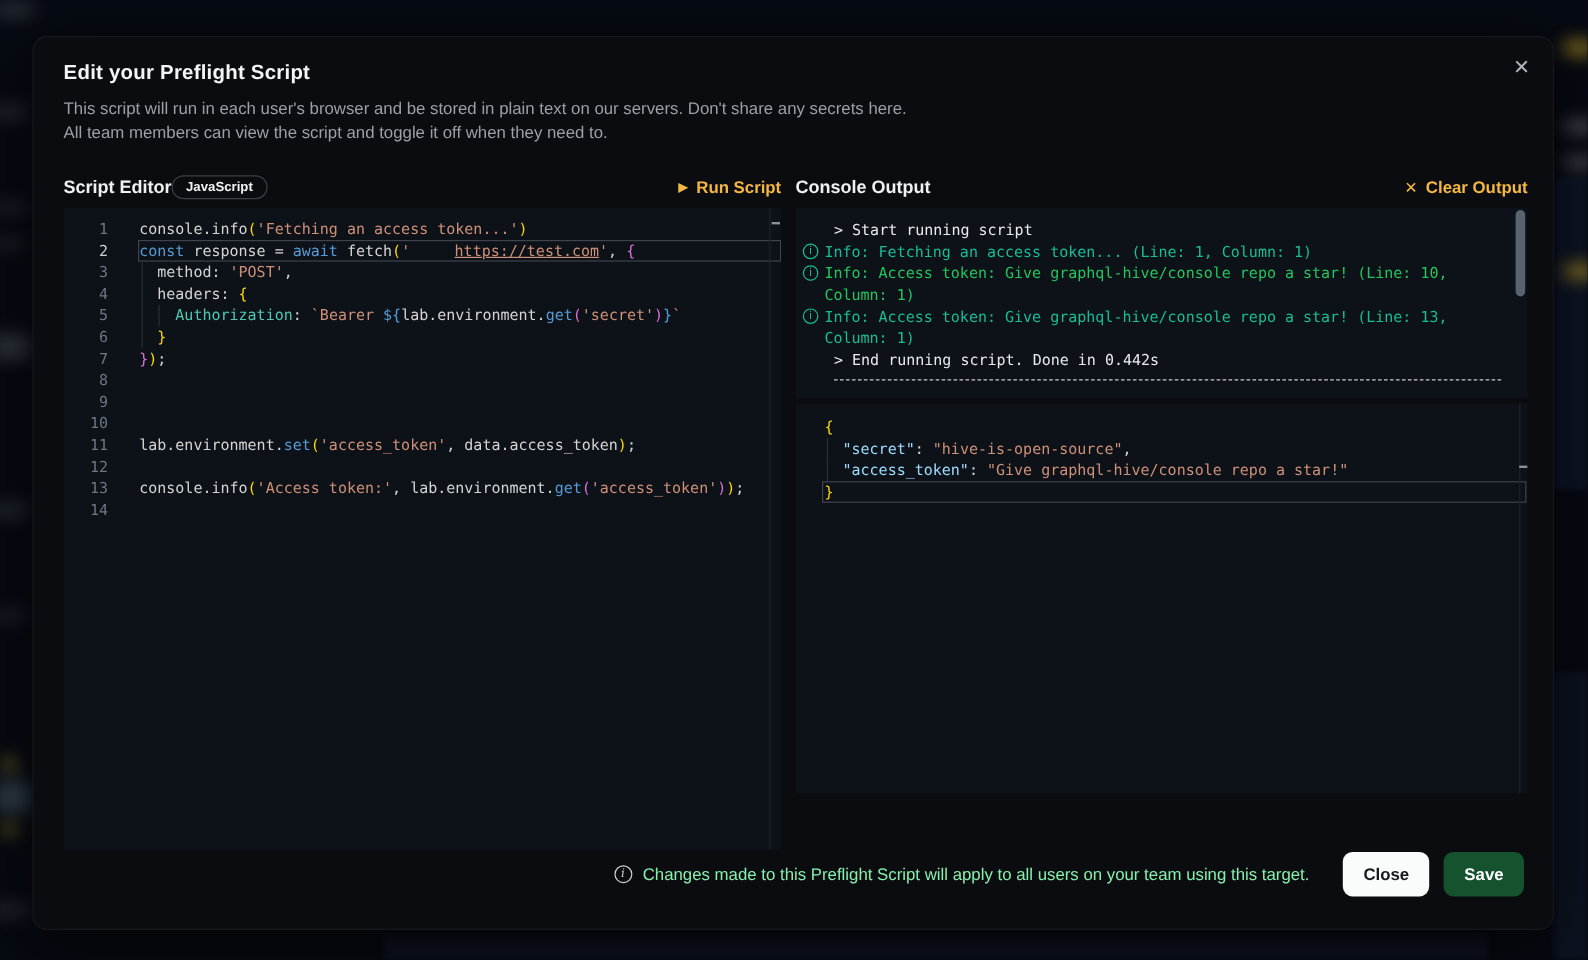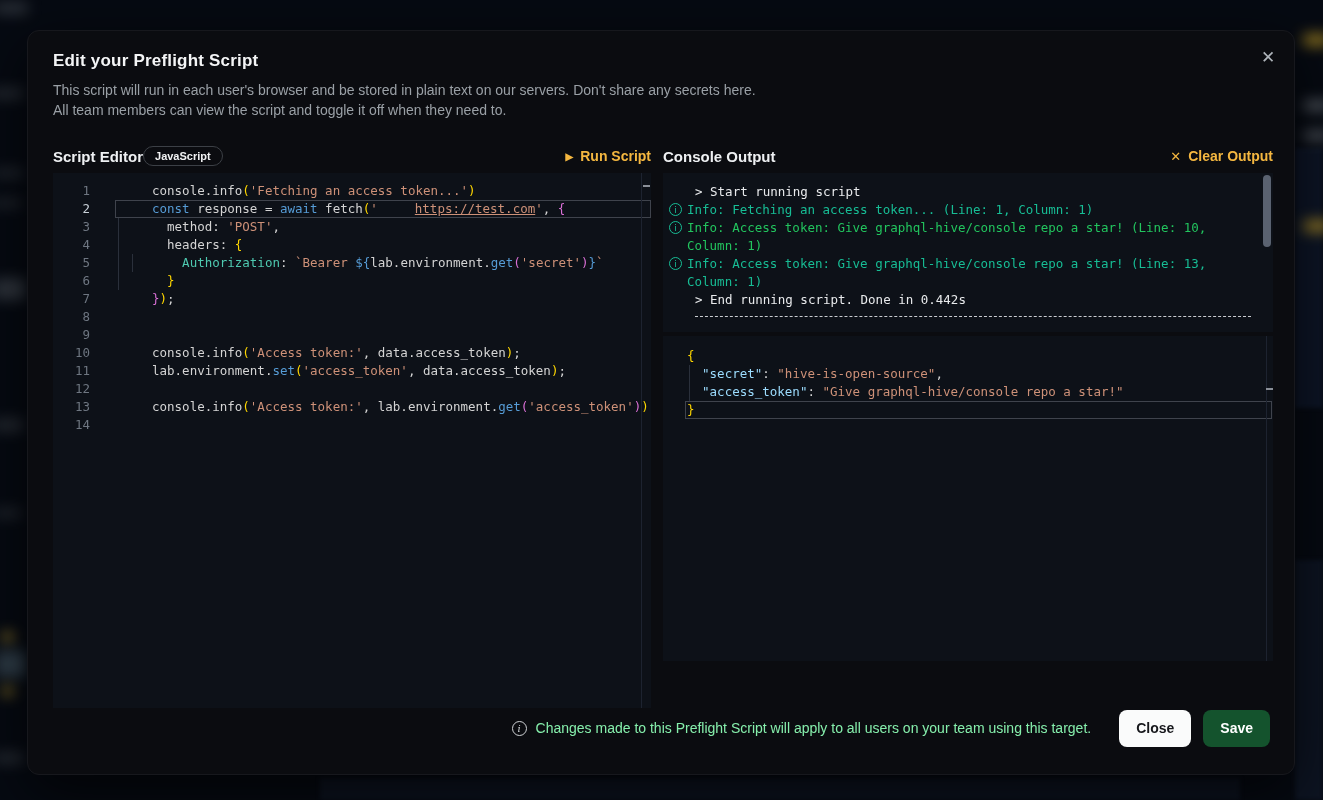--- a/index.html
+++ b/index.html
@@ -64,21 +64,21 @@
   .ed-line { position:relative; display:flex; height:18px; white-space:pre; }
   .ed-ln {
     flex:0 0 63px; text-align:right; padding-right:26px;
     color:#6e7681; font-family:"DejaVu Sans Mono", monospace; user-select:none;
   }
   .ed-line.cur .ed-ln { color:#c9d1d9; }
   .ed-line.cur::after {
     content:""; position:absolute; left:62px; right:0; top:0; bottom:0;
     border:1px solid #3f434c; pointer-events:none;
   }
-  .ed-code { flex:1; color:#d4d4d4;margin-left:36px; }
+  .ed-code { flex:1; color:#d4d4d4; }
   .guide { position:absolute; top:0; bottom:0; width:1px; background:#2a303b; }
 
   
   .env-body { padding-top:11px; font-size:12.5px; line-height:18px; }
   .env-line { position:relative; height:18px; white-space:pre; padding-left:24px; color:#d4d4d4; }
   .env-line.cur::after {
     content:""; position:absolute; left:22px; right:1px; top:0; bottom:0;
     border:1px solid #3f434c; pointer-events:none;
   }
 
@@ -178,21 +178,21 @@
       <div class="ed-body" id="script-lines">
           <div class="ed-line"><span class="ed-ln">1</span><span class="ed-code mono"><span class="tk-def">console.info</span><span class="tk-gold">(</span><span class="tk-str">'Fetching an access token...'</span><span class="tk-gold">)</span></span></div>
           <div class="ed-line cur"><span class="ed-ln">2</span><span class="ed-code mono"><span class="tk-kw">const</span><span class="tk-def"> response = </span><span class="tk-kw">await</span><span class="tk-def"> fetch</span><span class="tk-gold">(</span><span class="tk-str">'</span><span class="tk-link">https://test.com</span><span class="tk-str">'</span><span class="tk-def">, </span><span class="tk-mag">{</span></span></div>
           <div class="ed-line"><span class="ed-ln">3</span><span class="ed-code mono"><span class="tk-def">  method: </span><span class="tk-str">'POST'</span><span class="tk-def">,</span></span><span class="guide" style="left: calc(0ch + 65px);"></span></div>
           <div class="ed-line"><span class="ed-ln">4</span><span class="ed-code mono"><span class="tk-def">  headers: </span><span class="tk-gold">{</span></span><span class="guide" style="left: calc(0ch + 65px);"></span></div>
           <div class="ed-line"><span class="ed-ln">5</span><span class="ed-code mono"><span class="tk-def">    </span><span class="tk-teal">Authorization</span><span class="tk-def">: </span><span class="tk-str">`Bearer </span><span class="tk-blue">${</span><span class="tk-def">lab.environment.</span><span class="tk-kw">get</span><span class="tk-mag">(</span><span class="tk-str">'secret'</span><span class="tk-mag">)</span><span class="tk-blue">}</span><span class="tk-str">`</span></span><span class="guide" style="left: calc(0ch + 65px);"></span><span class="guide" style="left: calc(2ch + 65px);"></span></div>
           <div class="ed-line"><span class="ed-ln">6</span><span class="ed-code mono"><span class="tk-def">  </span><span class="tk-gold">}</span></span><span class="guide" style="left: calc(0ch + 65px);"></span></div>
           <div class="ed-line"><span class="ed-ln">7</span><span class="ed-code mono"><span class="tk-mag">}</span><span class="tk-gold">)</span><span class="tk-def">;</span></span></div>
           <div class="ed-line"><span class="ed-ln">8</span></div>
           <div class="ed-line"><span class="ed-ln">9</span><span class="ed-code mono"></span></div>
-          <div class="ed-line"><span class="ed-ln">10</span><span class="ed-code mono"><span class="tk-def">console.info</span><span class="tk-gold">(</span><span class="tk-str">'Access token:'</span><span class="tk-def">, data.access_token</span><span class="tk-gold">)</span><span class="tk-def">;</span></span></div>
+          <div class="ed-line"><span class="ed-ln">10</span></div>
           <div class="ed-line"><span class="ed-ln">11</span><span class="ed-code mono"><span class="tk-def">lab.environment.</span><span class="tk-kw">set</span><span class="tk-gold">(</span><span class="tk-str">'access_token'</span><span class="tk-def">, data.access_token</span><span class="tk-gold">)</span><span class="tk-def">;</span></span></div>
           <div class="ed-line"><span class="ed-ln">12</span><span class="ed-code mono"></span></div>
           <div class="ed-line"><span class="ed-ln">13</span><span class="ed-code mono"><span class="tk-def">console.info</span><span class="tk-gold">(</span><span class="tk-str">'Access token:'</span><span class="tk-def">, lab.environment.</span><span class="tk-kw">get</span><span class="tk-mag">(</span><span class="tk-str">'access_token'</span><span class="tk-mag">)</span><span class="tk-gold">)</span><span class="tk-def">;</span></span></div>
           <div class="ed-line"><span class="ed-ln">14</span><span class="ed-code mono"></span></div>
         </div>
       <div class="edge-line" style="right:9px"></div>
       <div class="ovr-dash" style="right:1px;top:12px"></div>
     </div>
   </div>
 

